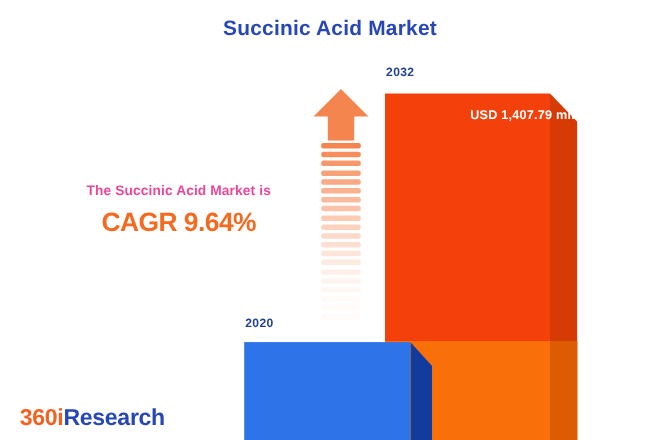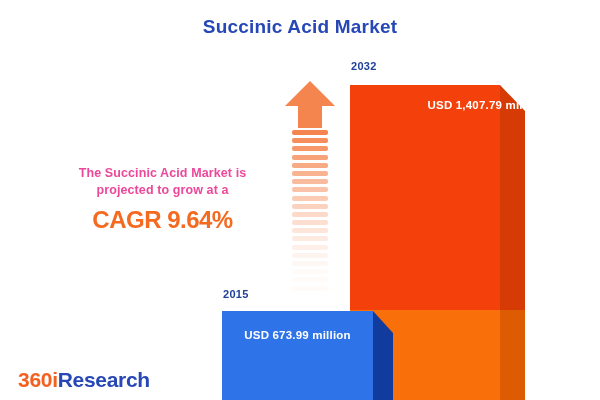--- a/index.html
+++ b/index.html
@@ -237,31 +237,29 @@
         <div class="stripe" style="opacity: 0.168;"></div>
         <div class="stripe" style="opacity: 0.126;"></div>
         <div class="stripe" style="opacity: 0.089;"></div>
         <div class="stripe" style="opacity: 0.057;"></div>
         <div class="stripe" style="opacity: 0.031;"></div>
         <div class="stripe" style="opacity: 0.03;"></div>
         <div class="stripe" style="opacity: 0.03;"></div>
       </div>
   </div>
 
-  <div class="year-label" id="year-2024">2015</div>
+  <div class="year-label" id="year-2024">2020</div>
 
   <div class="bar-group" id="bar-2024">
     <div class="side"></div>
     <div class="face"></div>
-    <div class="bar-value">USD 673.99 million</div>
   </div>
 
   <div id="cagr-block">
     <div class="cagr-lead">The Succinic Acid Market is</div>
-    <div class="cagr-lead">projected to grow at a</div>
     <div class="cagr-value">CAGR 9.64%</div>
   </div>
 
   <div id="brand-logo">
     <span class="logo-a">360i</span><span class="logo-b">Research</span>
   </div>
 
 </div>
 
 </body></html>

